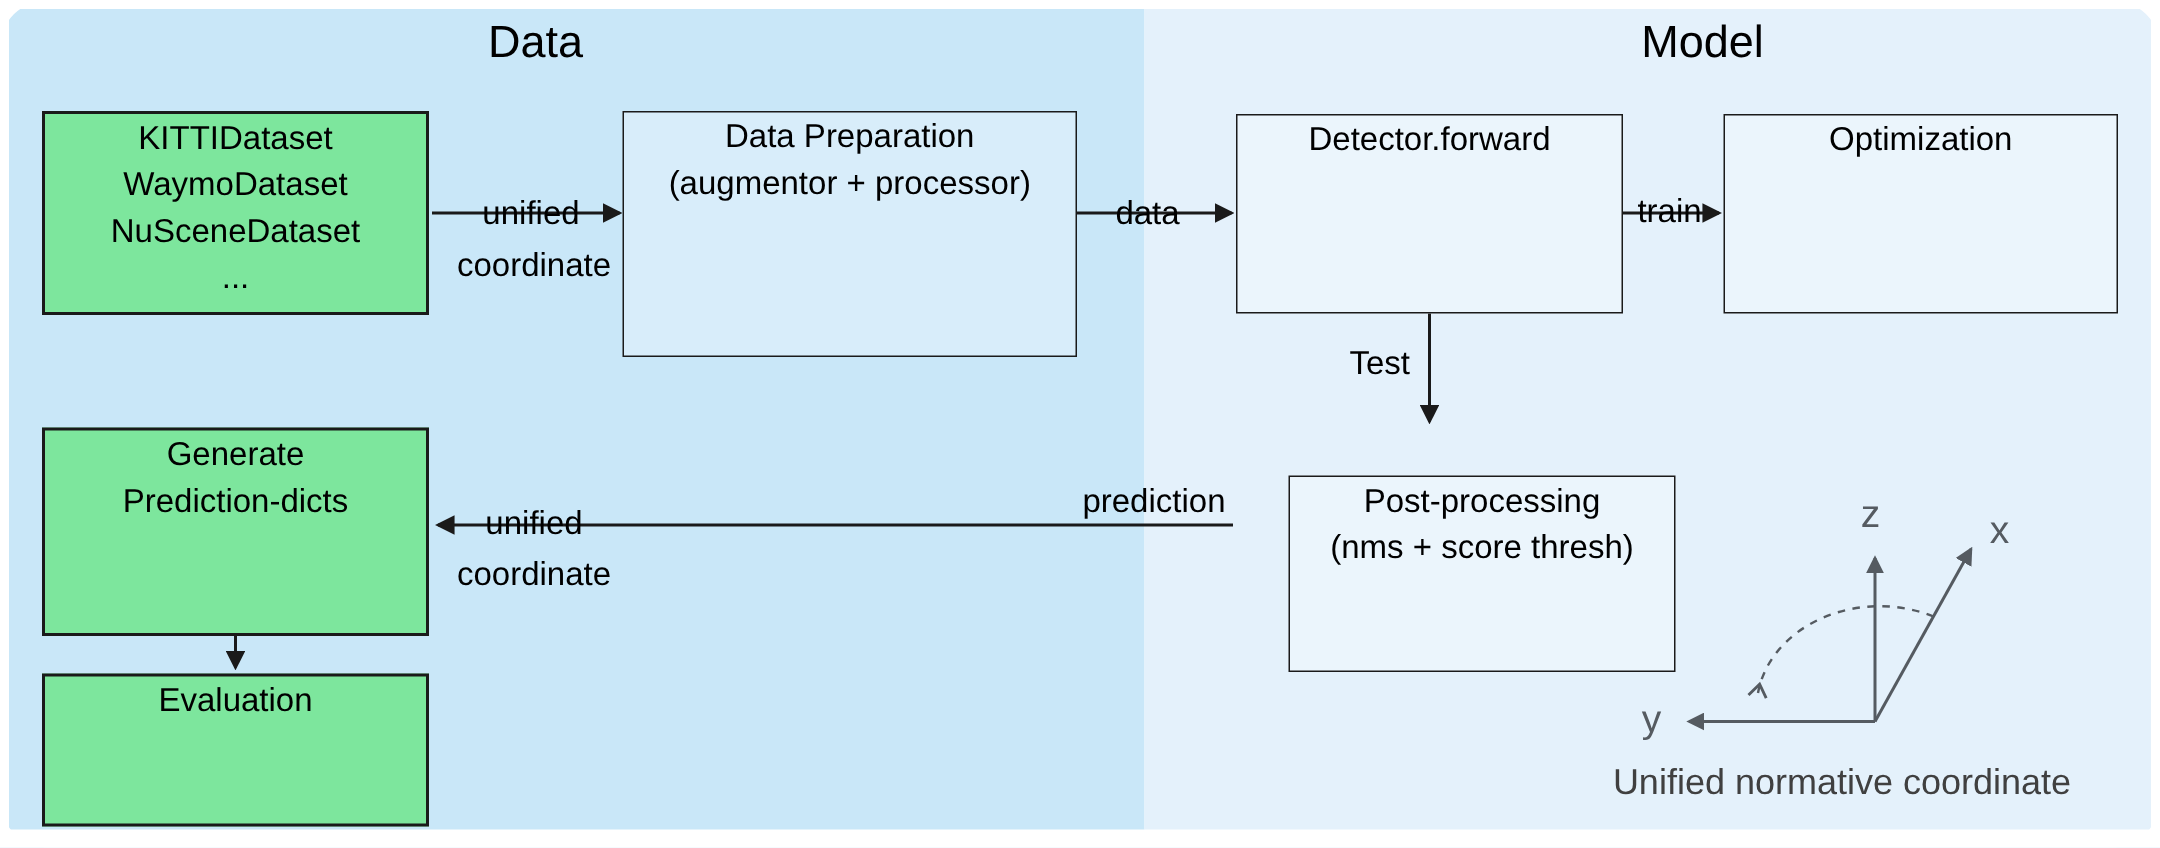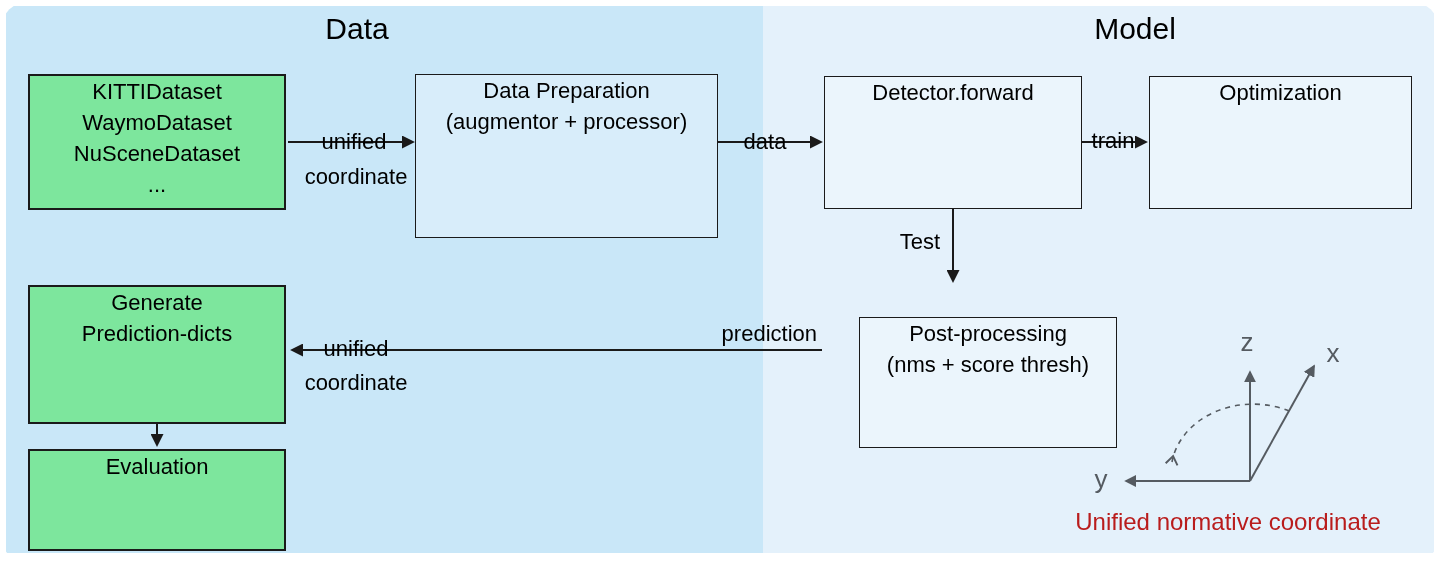--- a/index.html
+++ b/index.html
@@ -88,21 +88,21 @@
   .axis-z { left: 1247px; top: 327px; }
   .axis-x { left: 1333px; top: 338px; }
   .axis-y { left: 1101px; top: 464px; }
 
   .legend-caption {
     position: absolute;
     left: 1228px;
     top: 508px;
     transform: translateX(-50%);
     font-size: 24px;
-    color: #b91c1c;
+    color: #404040;
     white-space: nowrap;
     text-align: right;
   }
 </style>
 </head>
 <body>
 
 <div class="canvas">
 
   <div class="panel panel-data"></div>

